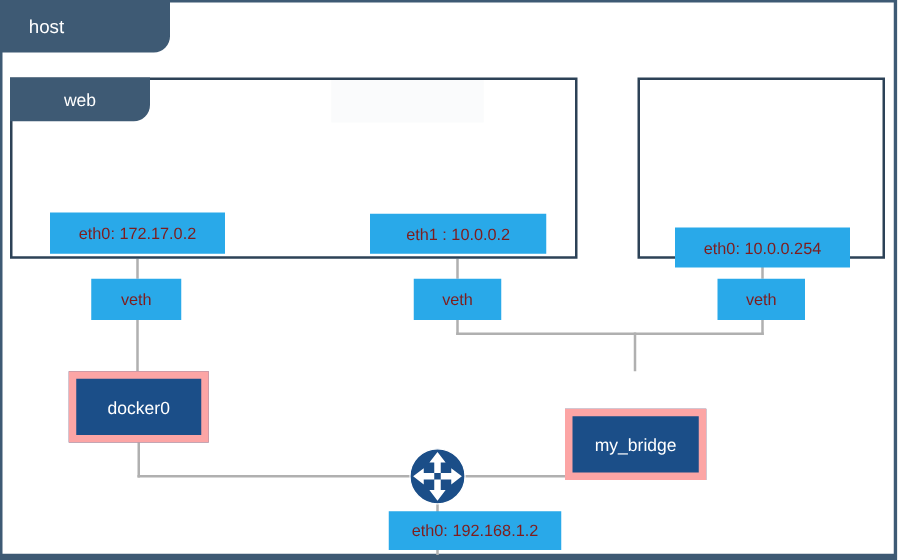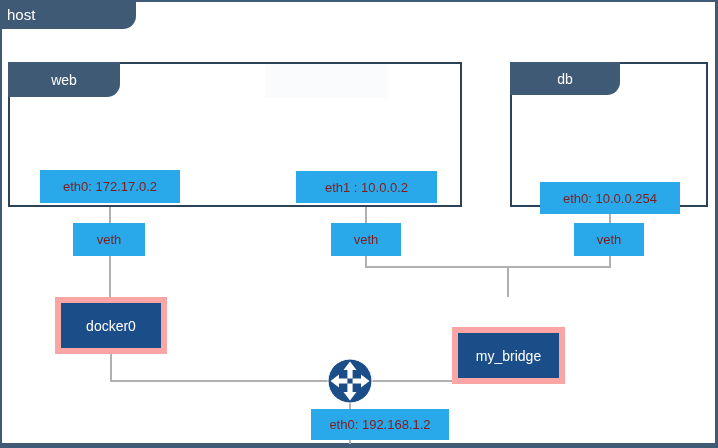--- a/index.html
+++ b/index.html
@@ -13,21 +13,21 @@
     position:absolute;left:0;top:0;width:718px;height:448px;
     box-sizing:border-box;
     border-left:2px solid #3E5A74;border-top:2px solid #3E5A74;
     border-right:3px solid #3E5A74;border-bottom:5px solid #3E5A74;
   }
   .tab{
     position:absolute;background:#3E5A74;color:#fff;
     border-bottom-right-radius:13px;
     display:flex;align-items:center;box-sizing:border-box;
   }
-  .host-tab{left:0;top:0;width:136px;height:29px;font-size:15px;padding-left:7px;z-index:6;}
+  .host-tab{left:0;top:0;width:136px;height:42px;font-size:15px;padding-left:23px;z-index:6;}
   .web-tab{left:8px;top:62px;width:112px;height:35px;font-size:14px;justify-content:center;z-index:6;}
   .db-tab{left:510px;top:62px;width:110px;height:33px;font-size:14px;justify-content:center;z-index:6;}
   
   .cbox{
     position:absolute;background:#fff;box-sizing:border-box;
     border:2px solid #2C4257;z-index:3;
   }
   .web-box{left:8px;top:62px;width:454px;height:145px;}
   .db-box{left:510px;top:62px;width:198px;height:145px;}
   .artifact{
@@ -88,23 +88,20 @@
     <span>host</span>
   </div>
 
   <div class="cbox web-box"></div>
   <div class="tab web-tab">
     <span>web</span>
   </div>
   <div class="artifact"></div>
 
   <div class="cbox db-box"></div>
-  <div class="tab db-tab">
-    <span>db</span>
-  </div>
 
   <div class="vline l1"></div>
   <div class="vline l2"></div>
   <div class="vline l3"></div>
   <div class="vline l4"></div>
   <div class="vline l5"></div>
   <div class="vline l6"></div>
   <div class="hline l7"></div>
   <div class="vline l8"></div>
   <div class="vline l9"></div>

